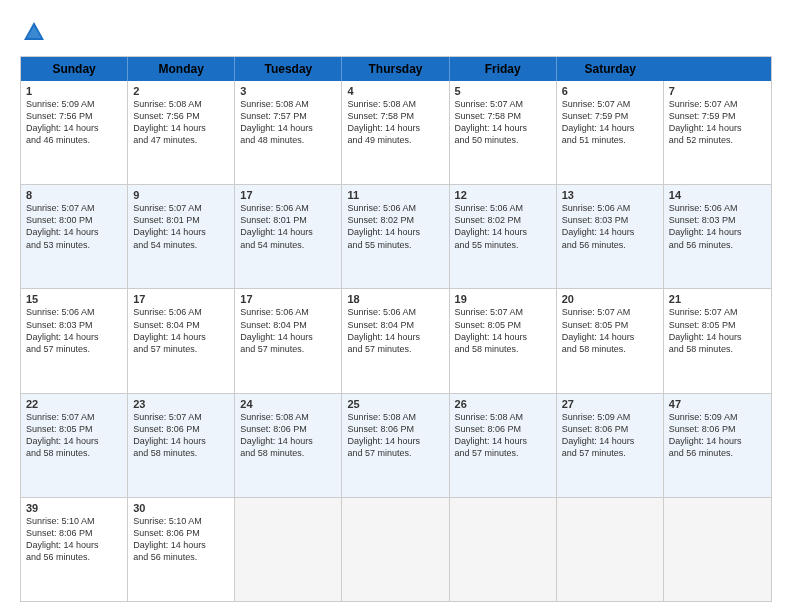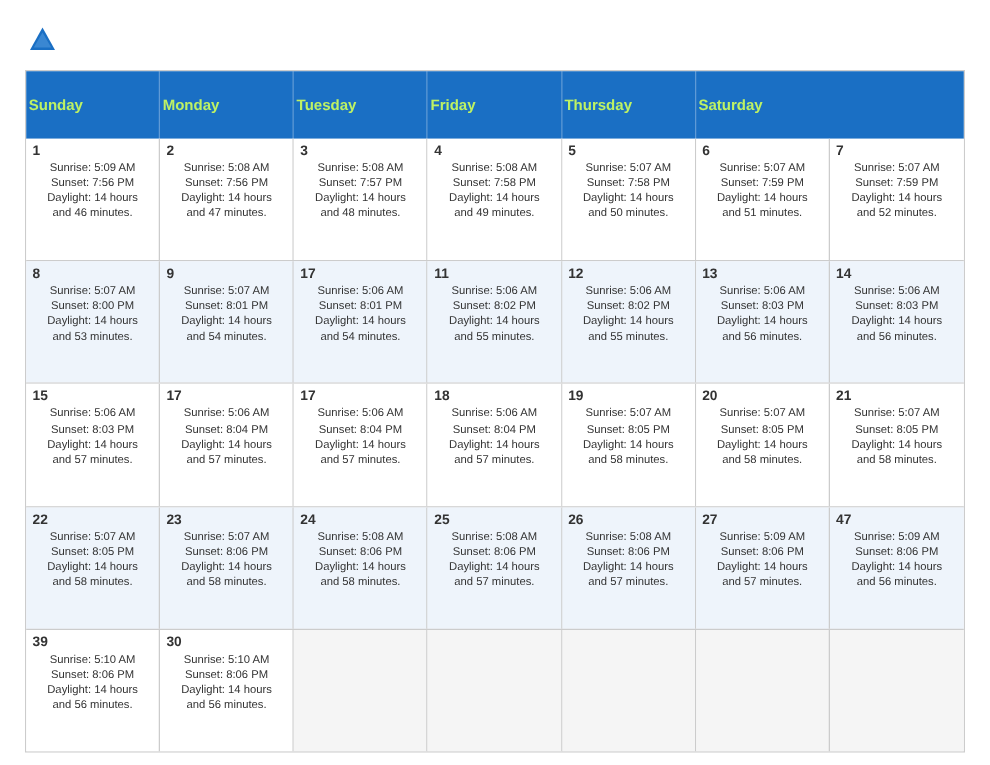--- a/index.html
+++ b/index.html
@@ -66,24 +66,25 @@
       display: flex;
       flex-direction: column;
       border: 1px solid #ccc;
     }
     .cal-header {
       display: grid;
       grid-template-columns: repeat(7, 1fr);
       background: #1a6fc4;
     }
     .cal-header-cell {
-      color: #bef264;
+      color: #000000;
       font-size: 12px;
       font-weight: bold;
-      padding: 20px 2px;
+      text-align: center;
+      padding: 5px 2px;
       border-right: 1px solid rgba(255,255,255,0.3);
     }
     .cal-header-cell:last-child { border-right: none; }
     .cal-body {
       flex: 1;
       display: flex;
       flex-direction: column;
     }
     .cal-row {
       flex: 1;
@@ -107,21 +108,20 @@
     .day-num {
       font-size: 11px;
       font-weight: bold;
       display: block;
       margin-bottom: 1px;
     }
     .day-info {
       font-size: 9px;
       line-height: 1.35;
       color: #333;
-      text-align: center;
     }
   </style>
 </head>
 <body>
 
 <div class="page">
   <div class="header">
     <div class="logo">
       <svg class="logo-icon" viewBox="0 0 28 28">
         <polygon points="14,4 24,22 4,22" fill="#1a6fc4"></polygon>
@@ -136,22 +136,22 @@
       <div class="month-title"></div>
       <div class="subtitle"></div>
     </div>
   </div>
 
   <div class="calendar">
     <div class="cal-header">
     <div class="cal-header-cell">Sunday</div>
         <div class="cal-header-cell">Monday</div>
         <div class="cal-header-cell">Tuesday</div>
+        <div class="cal-header-cell">Thursday</div>
         <div class="cal-header-cell">Friday</div>
-        <div class="cal-header-cell">Thursday</div>
         <div class="cal-header-cell">Saturday</div>
       </div>
     <div class="cal-body">
     <div class="cal-row">
           <div class="cal-cell">
             <span class="day-num">1</span>
             <div class="day-info" style="white-space: pre-line;">Sunrise: 5:09 AM
 Sunset: 7:56 PM
 Daylight: 14 hours
 and 46 minutes.</div>

